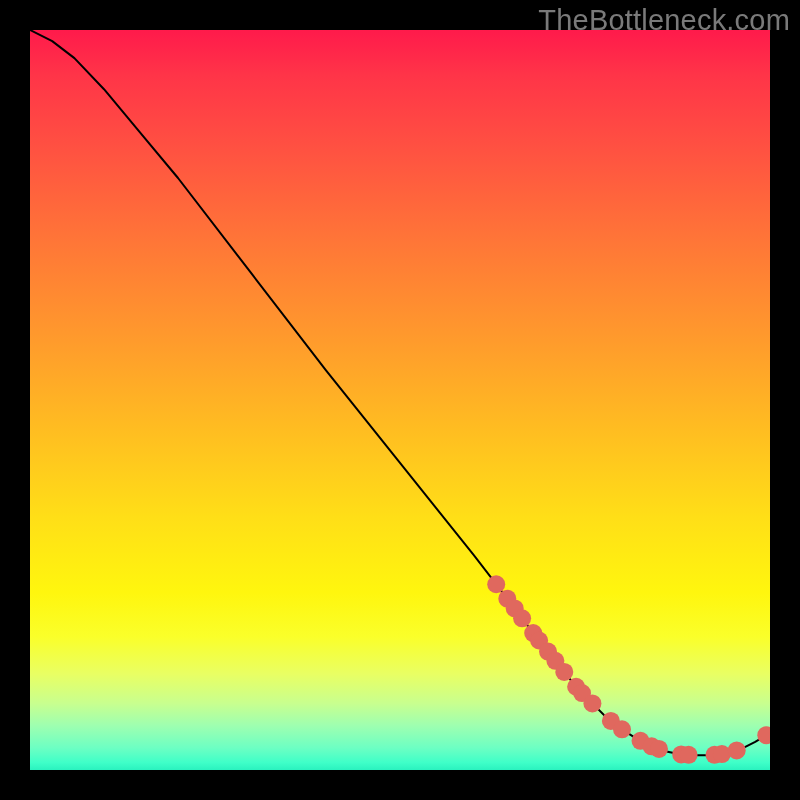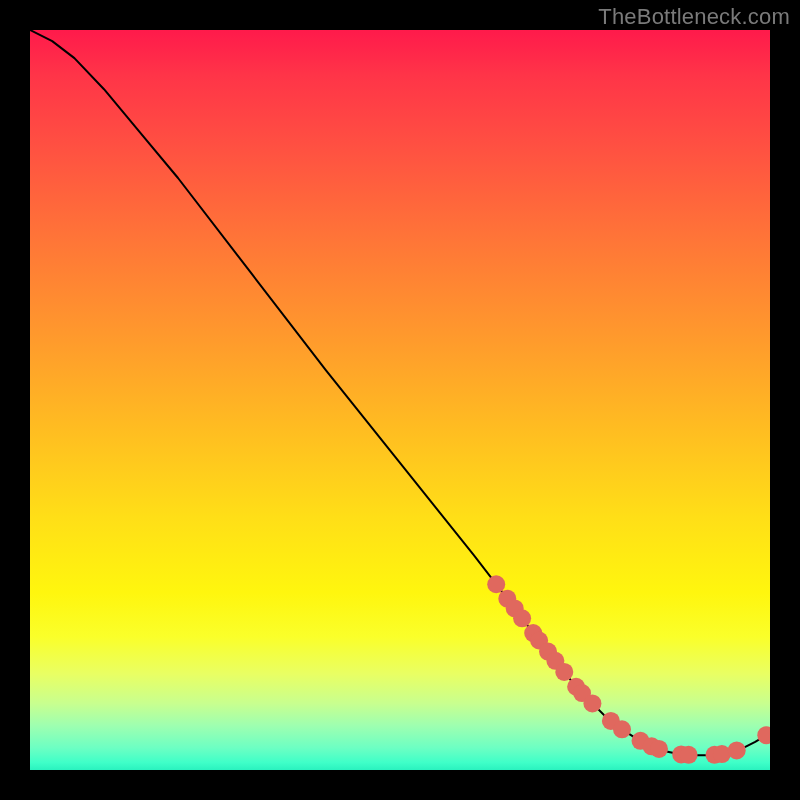--- a/index.html
+++ b/index.html
@@ -9,21 +9,21 @@
     width: 800px;
     height: 800px;
     background: #000;
   }
   .attribution {
     position: absolute;
     top: 4px;
     right: 10px;
     color: #7a7a7a;
     font-family: Arial, Helvetica, sans-serif;
-    font-size: 22px;
+    font-size: 29px;
     font-weight: 400;
     letter-spacing: 0.2px;
     z-index: 5;
   }
   .plot-area {
     position: absolute;
     left: 30px;
     top: 30px;
     width: 740px;
     height: 740px;

